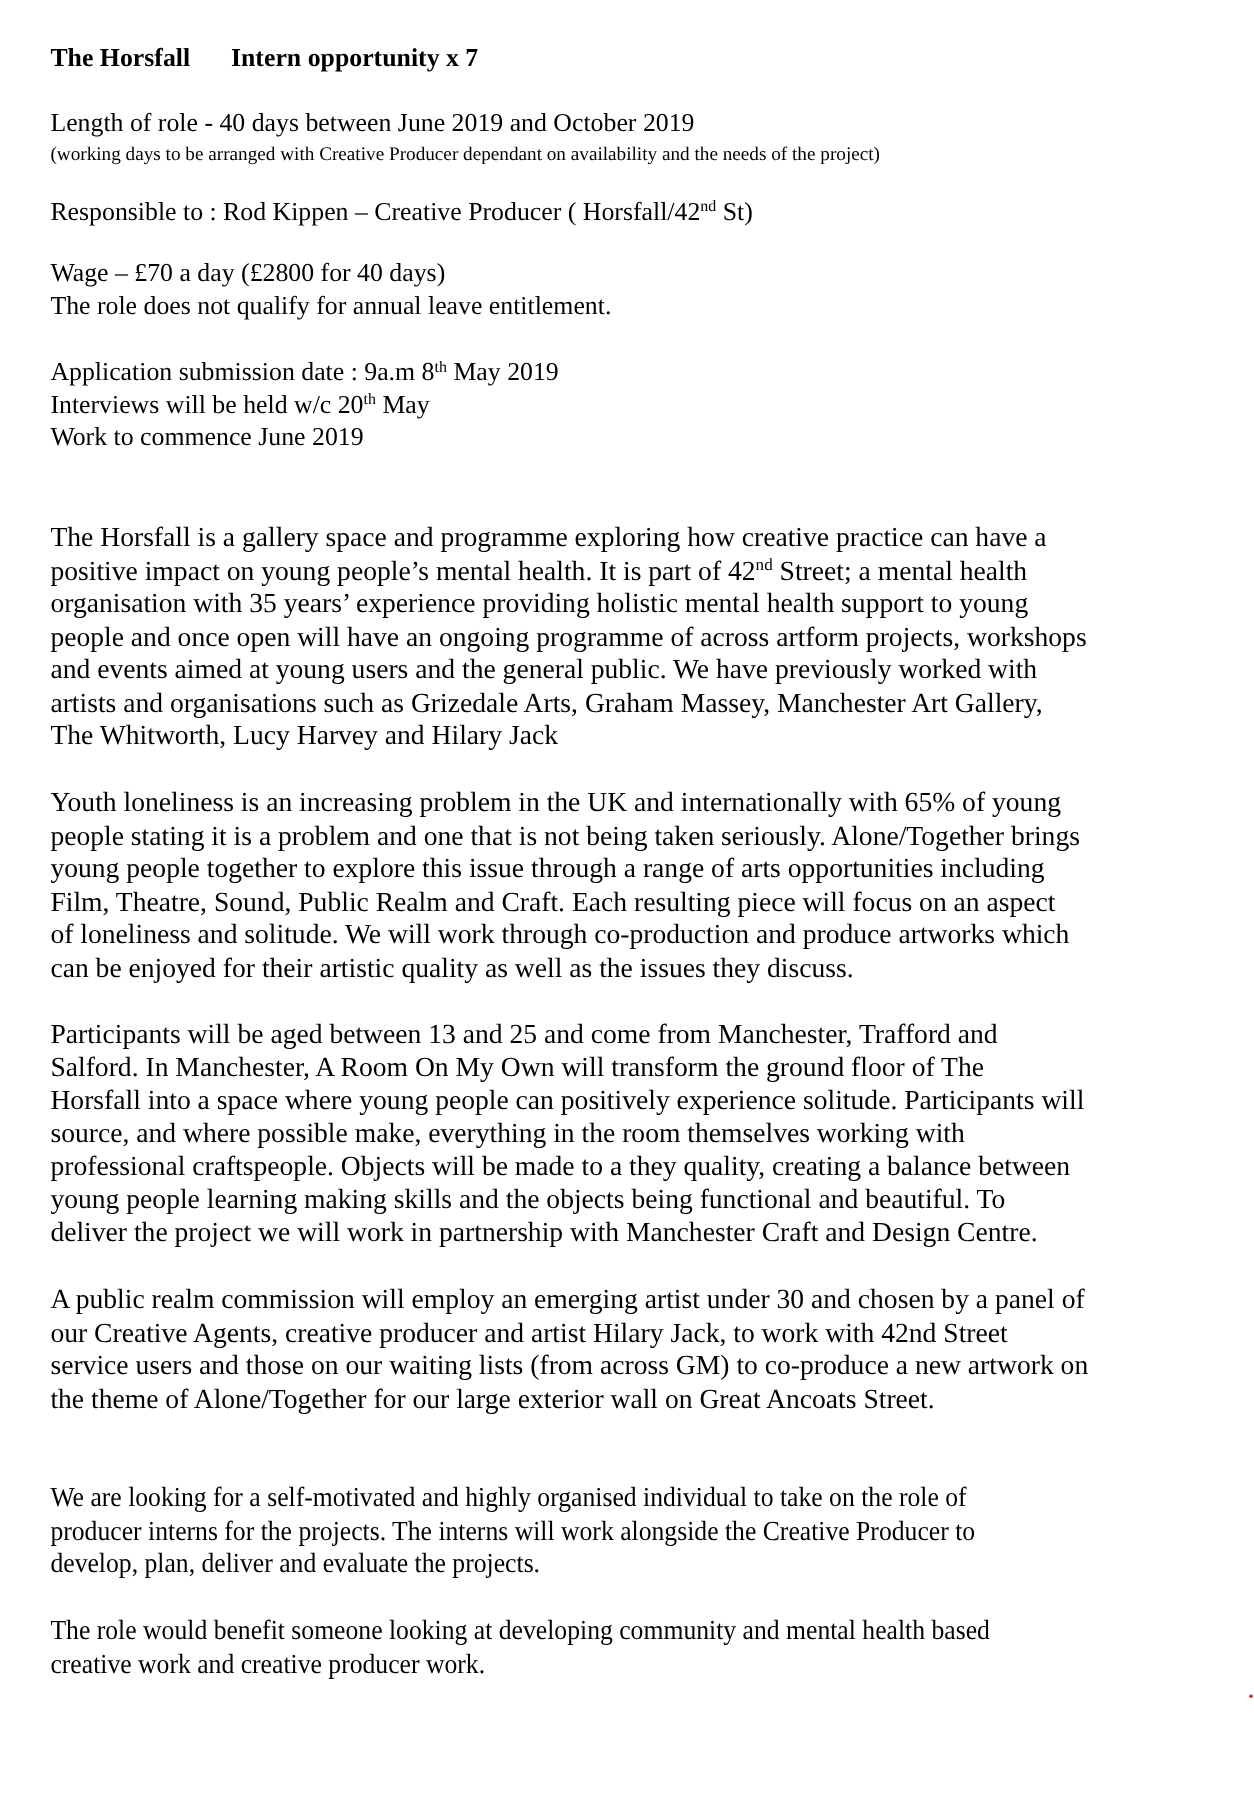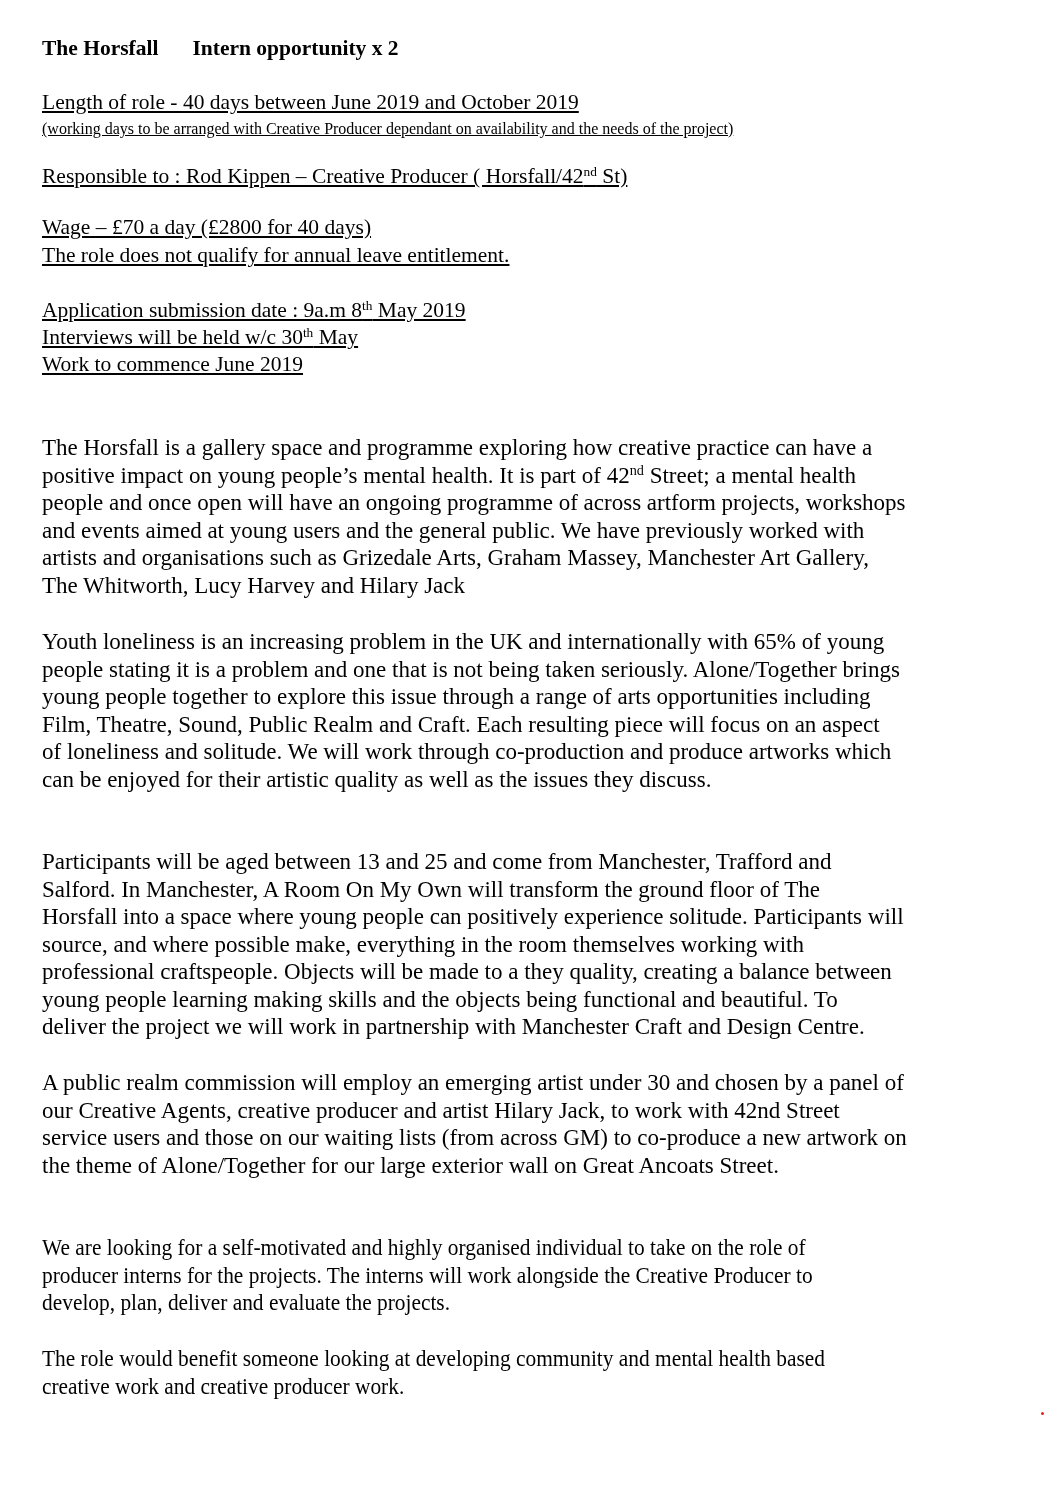--- a/index.html
+++ b/index.html
@@ -7,55 +7,56 @@
       width: 1045px; height: 1508px; position: relative; overflow: hidden;
       font-family: "Liberation Serif", "DejaVu Serif", serif;
       color: #000000;
     }
     .page { position: absolute; left: 42px; top: 0; width: 960px; }
     .title {
       position: absolute; top: 36px; left: 0;
       font-weight: bold; font-size: 21.5px; white-space: pre;
     }
     .title .t2 { margin-left: 34px; }
-    .line { position: absolute; left: 0; font-size: 21.5px; white-space: nowrap; line-height: 27px; text-decoration: underline; }
+    .line { position: absolute; left: 0; font-size: 21.5px; white-space: nowrap; line-height: 27px; }
     .small { font-size: 16px; line-height: 20px; }
     sup { font-size: 0.62em; vertical-align: 0.55em; line-height: 0; margin-top: 48px; }
     .para { position: absolute; left: 0; width: 950px; font-size: 23px; line-height: 27.5px; }
     .para .pl { display: block; white-space: nowrap; }
     .condensed .pl { transform: scaleX(0.93); transform-origin: left; }
     .reddot { position: absolute; left: 1041px; top: 1412px; width: 3px; height: 3px; background: #e02020; border-radius: 50%; }
   </style>
 </head>
 <body>
 
 <div class="page">
-  <div class="title"><span>The Horsfall</span><span class="t2">Intern opportunity x 2</span></div>
+  <div class="title"><span>The Horsfall</span><span class="t2">Intern opportunity x 7</span></div>
 
   <div class="line" style="top:89px">Length of role  - 40 days between June 2019 and October 2019</div>
   <div class="line small" style="top:119px">(working days to be arranged with Creative Producer dependant on availability and the needs of the project)</div>
 
   <div class="line" style="top:163px"><span>Responsible to : Rod Kippen – Creative Producer ( Horsfall/42</span><sup>nd</sup><span> St)</span></div>
 
   <div class="line" style="top:214px">Wage – £70 a day (£2800 for 40 days)</div>
   <div class="line" style="top:242px">The role does not qualify for annual leave entitlement.</div>
 
   <div class="line" style="top:297px"><span>Application submission date : 9a.m 8</span><sup>th</sup><span> May  2019</span></div>
-  <div class="line" style="top:324px"><span>Interviews will be held w/c 30</span><sup>th</sup><span> May</span></div>
+  <div class="line" style="top:324px"><span>Interviews will be held w/c 20</span><sup>th</sup><span> May</span></div>
   <div class="line" style="top:351px">Work to commence June  2019</div>
 
   <div class="para" style="top:434px">
       <span class="pl">The Horsfall is a gallery space and programme exploring how creative practice can have a</span>
       <span class="pl">positive impact on young people’s mental health. It is part of 42<sup>nd</sup> Street; a mental health</span>
+      <span class="pl">organisation with 35 years’ experience providing holistic mental health support to young</span>
       <span class="pl">people and once open will have an ongoing programme of across artform projects, workshops</span>
       <span class="pl">and events aimed at young users and the general public. We have previously worked with</span>
       <span class="pl">artists and organisations such as Grizedale Arts, Graham Massey, Manchester Art Gallery,</span>
       <span class="pl">The Whitworth, Lucy Harvey and Hilary Jack</span>
     </div>
-  <div class="para" style="top:628px">
+  <div class="para" style="top:655px">
       <span class="pl">Youth loneliness is an increasing problem in the UK and internationally with 65% of young</span>
       <span class="pl">people stating it is a problem and one that is not being taken seriously. Alone/Together brings</span>
       <span class="pl">young people together to explore this issue through a range of arts opportunities including</span>
       <span class="pl">Film, Theatre, Sound, Public Realm and Craft.  Each resulting piece will focus on an aspect</span>
       <span class="pl">of loneliness and solitude. We will work through co-production and produce artworks which</span>
       <span class="pl">can be enjoyed for their artistic quality as well as the issues they discuss.</span>
     </div>
   <div class="para" style="top:848px">
       <span class="pl">Participants will be aged between 13 and 25 and come from Manchester, Trafford and</span>
       <span class="pl">Salford.  In Manchester, A Room On My Own will transform the ground floor of The</span>

